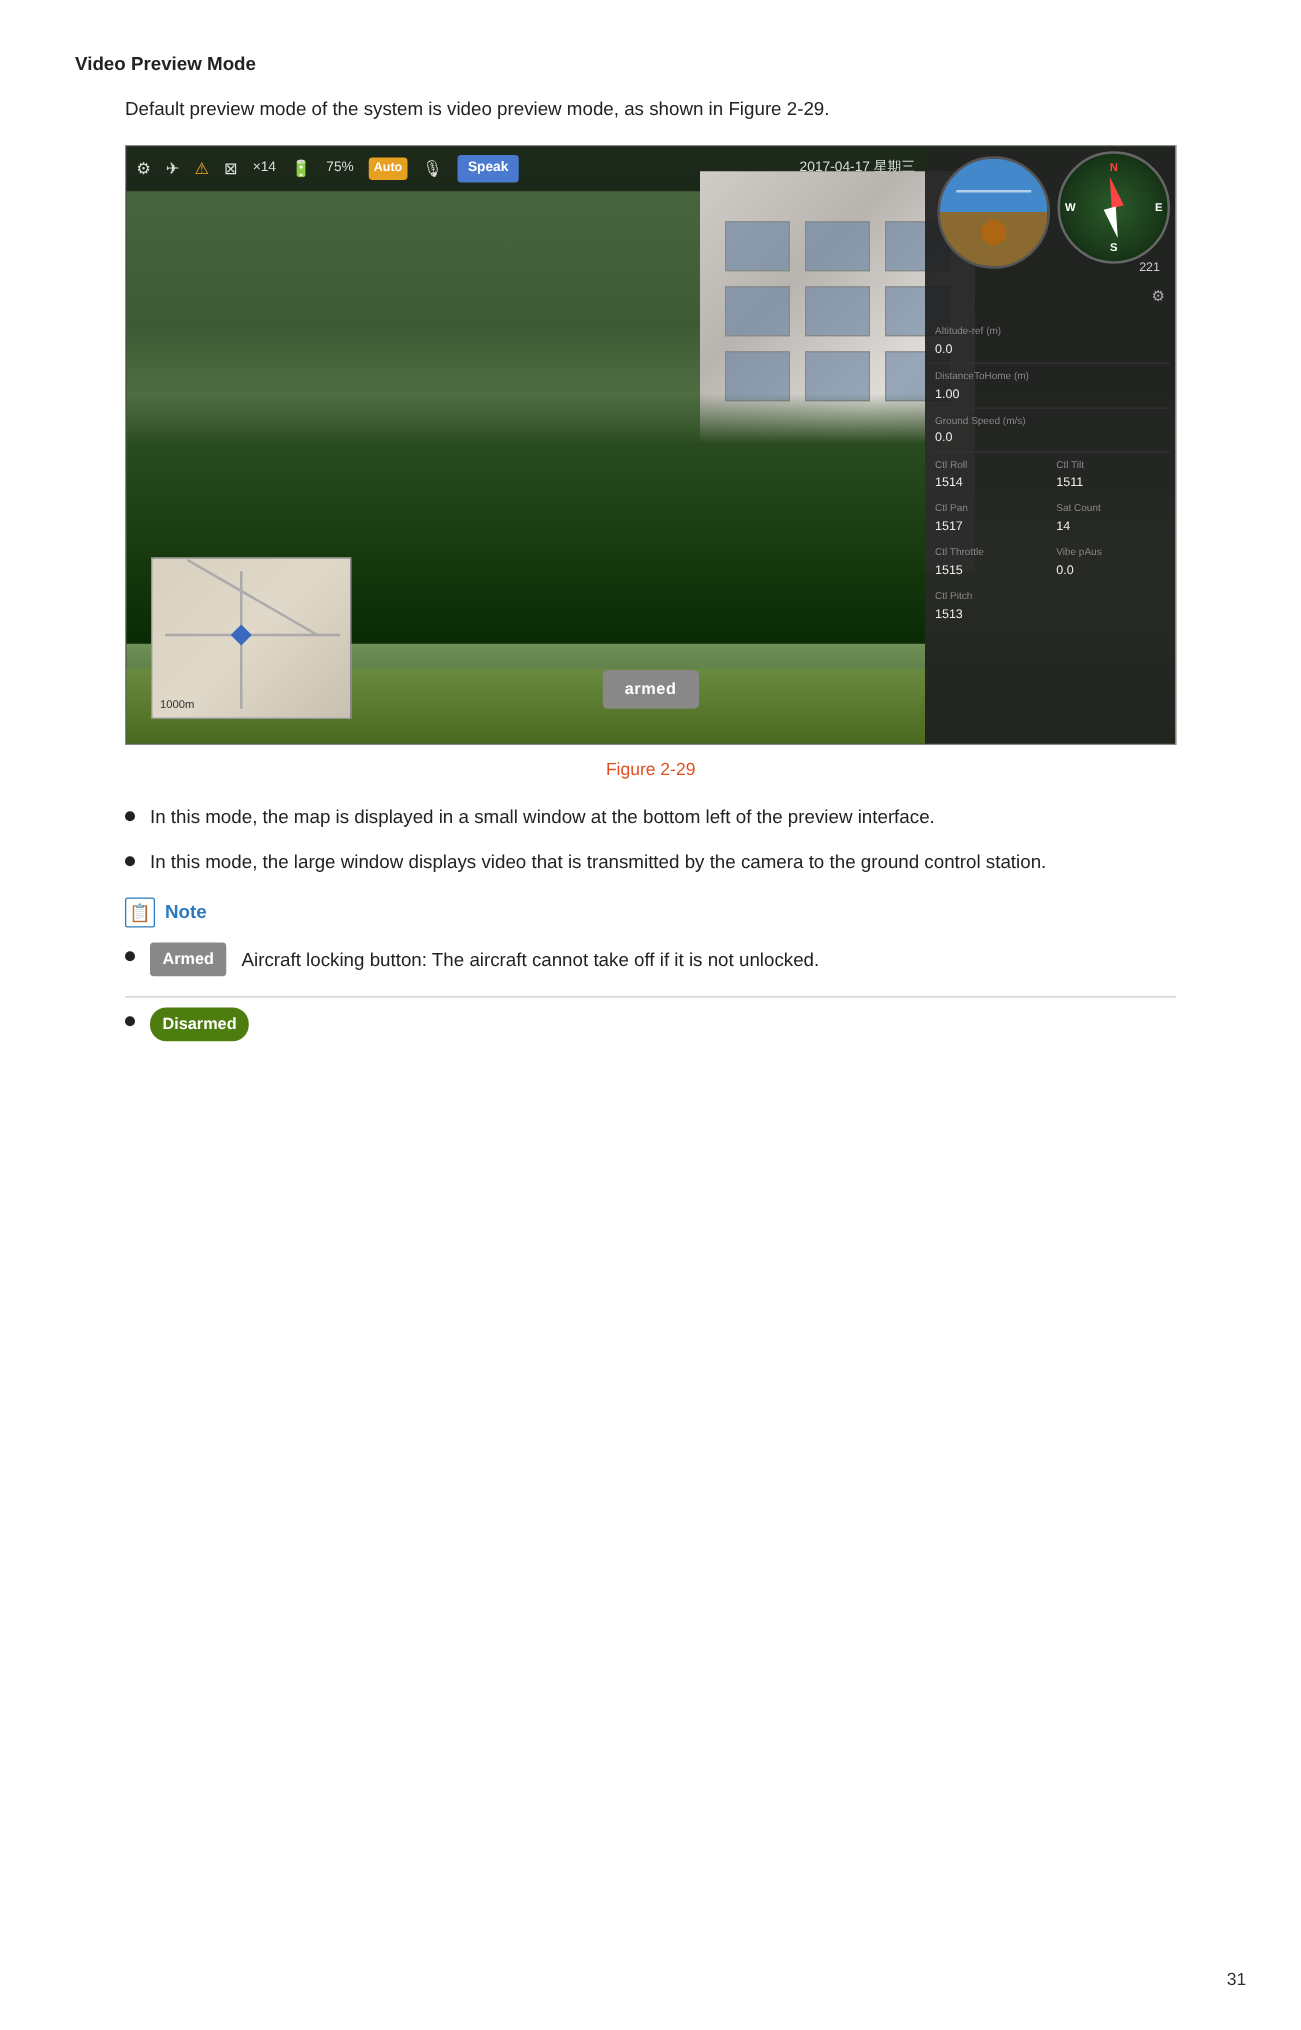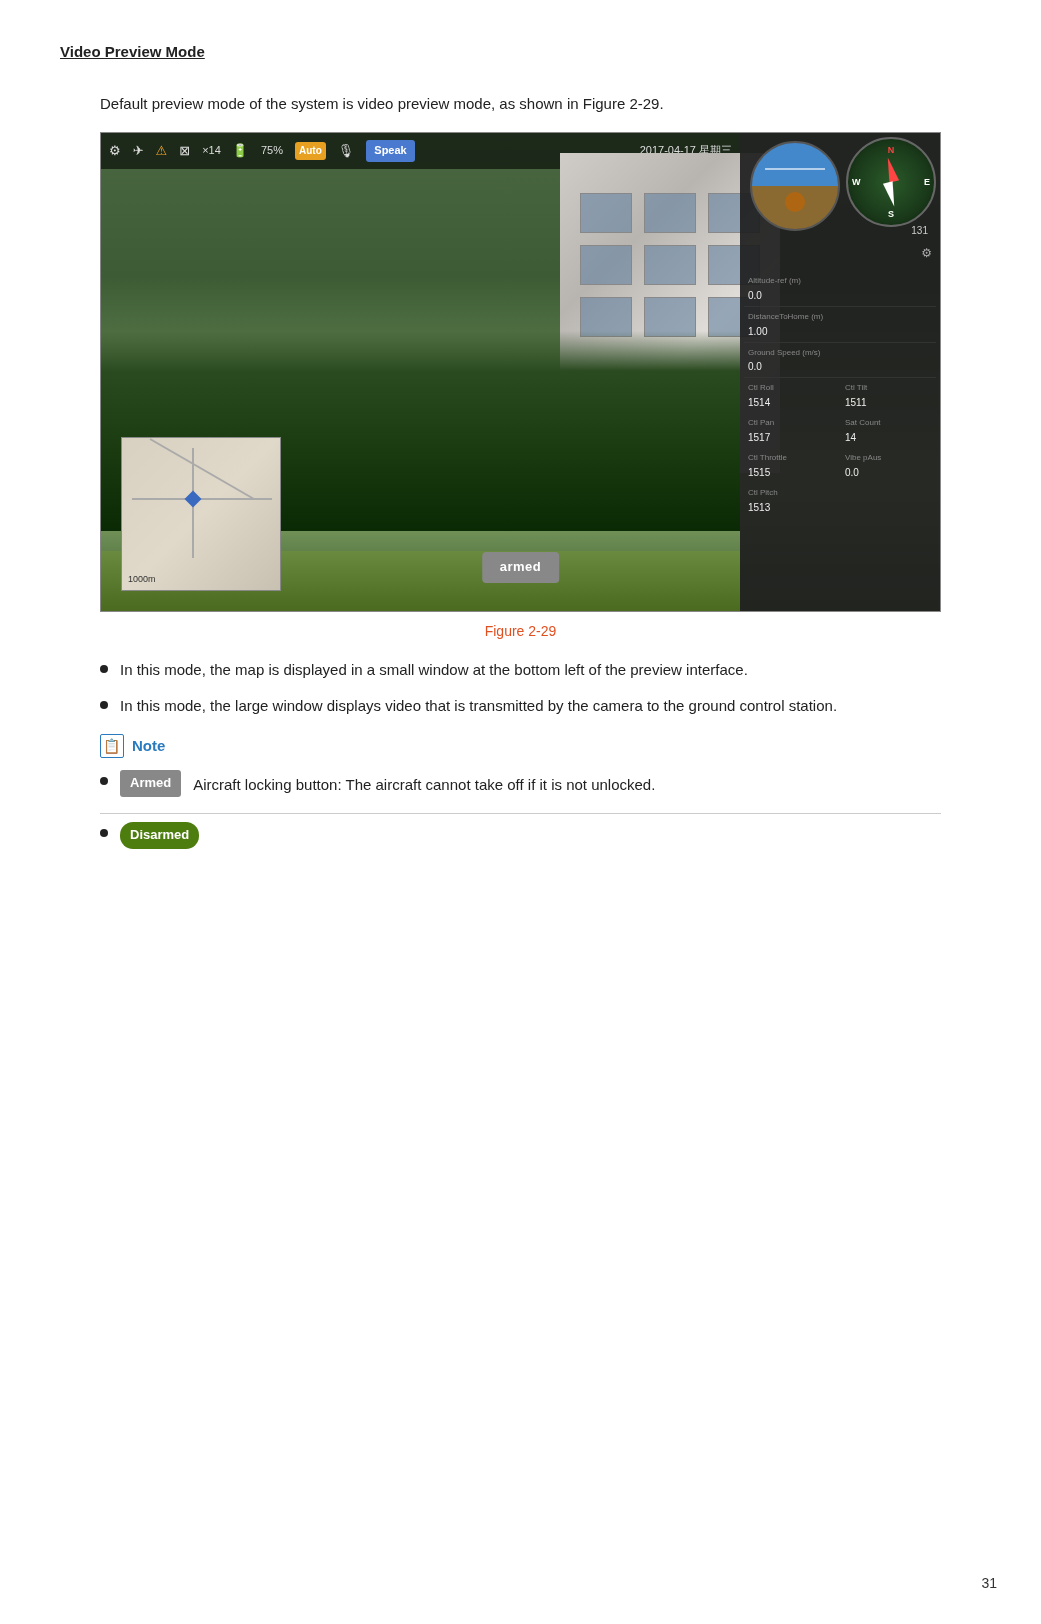--- a/index.html
+++ b/index.html
@@ -10,22 +10,21 @@
       min-height: 1624px;
       padding: 40px 60px;
       color: #222;
       font-size: 15px;
       line-height: 1.6;
     }
 
     .page-title {
       font-weight: bold;
       font-size: 15px;
-      margin-bottom: 28px;
-      text-decoration: underline;
+      margin-bottom: 12px;
     }
 
     .intro-text {
       margin-bottom: 16px;
       margin-left: 40px;
       font-size: 15px;
     }
 
     .figure-container {
       margin: 0 40px 8px 40px;
@@ -195,21 +194,21 @@
       color: #ddd;
       font-size: 11px;
     }
 
     
     .mini-map {
       position: absolute;
       bottom: 20px;
       left: 20px;
       width: 160px;
-      height: 154px;
+      height: 129px;
       border: 1px solid #888;
       background: #e8e0d0;
       overflow: hidden;
     }
 
     .mini-map-inner {
       width: 100%;
       height: 100%;
       background: linear-gradient(135deg, #d8d0c0 0%, #e0d8c8 50%, #c8c0b0 100%);
       position: relative;
@@ -453,21 +452,21 @@
           <div style="position:absolute;bottom:20%;left:50%;transform:translate(-50%,0);width:20px;height:20px;background:rgba(200,100,0,0.6);border-radius:50%;"></div>
         </div>
         <div class="compass-circle">
           <div class="compass-n">N</div>
           <div class="compass-s">S</div>
           <div class="compass-e">E</div>
           <div class="compass-w">W</div>
           <div class="needle-n"></div>
           <div class="needle-s"></div>
         </div>
-        <div class="compass-degree">131</div>
+        <div class="compass-degree">221</div>
         <div class="gear-icon-rp">⚙</div>
       </div>
 
       <div class="stats-grid">
         <div class="stat-full">
           <div class="stat-label">Altitude-ref (m)</div>
           <div class="stat-value">0.0</div>
         </div>
         <div class="stat-full">
           <div class="stat-label">DistanceToHome (m)</div>

